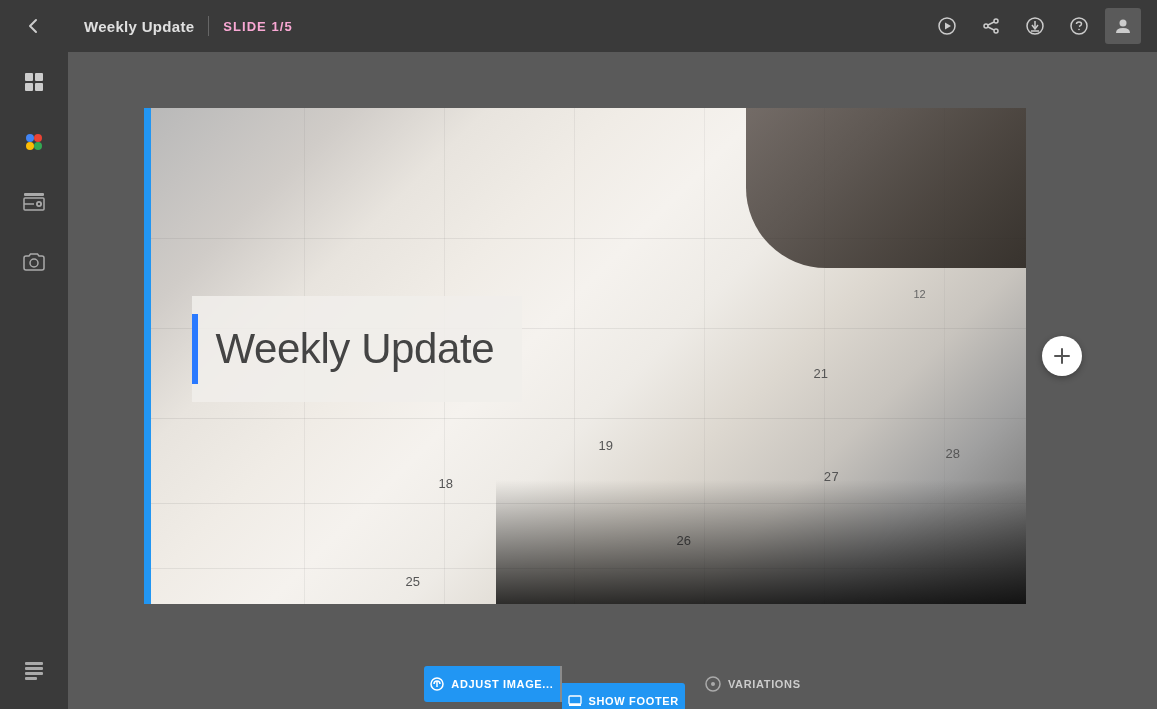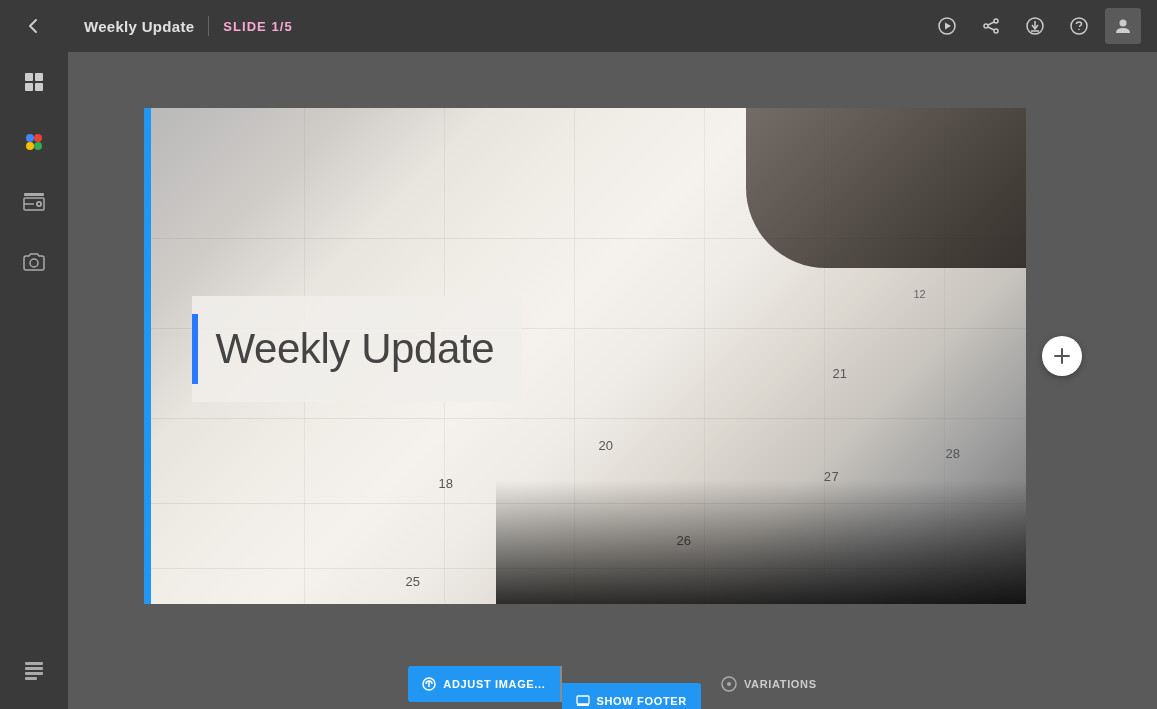--- a/index.html
+++ b/index.html
@@ -281,21 +281,21 @@
       flex-shrink: 0;
     }
 
     .toolbar-group {
       display: flex;
       align-items: center;
     }
 
     .toolbar-btn {
       height: 36px;
-      padding: 0 14px;
+      padding: 0 6px;
       background: #2196f3;
       border: none;
       cursor: pointer;
       display: flex;
       align-items: center;
       gap: 7px;
       color: #fff;
       font-size: 11px;
       font-weight: 700;
       letter-spacing: 0.06em;
@@ -472,22 +472,22 @@
           <div class="cal-vline" style="left:160px; opacity:0.45;"></div>
           <div class="cal-vline" style="left:300px; opacity:0.45;"></div>
           <div class="cal-vline" style="left:430px; opacity:0.45;"></div>
           <div class="cal-vline" style="left:560px; opacity:0.4;"></div>
           <div class="cal-vline" style="left:680px; opacity:0.4;"></div>
           <div class="cal-vline" style="left:800px; opacity:0.35;"></div>
 
         </div>
 
         <span class="cal-num" style="left:295px;top:368px;">18</span>
-        <span class="cal-num" style="left:455px;top:330px;">20</span>
-        <span class="cal-num" style="left:689px;top:258px;">21</span>
+        <span class="cal-num" style="left:455px;top:330px;">19</span>
+        <span class="cal-num" style="left:670px;top:258px;">21</span>
         <span class="cal-num" style="left:262px;top:446px;margin-top:20px;">25</span>
         <span class="cal-num" style="left:533px;top:425px;">26</span>
         <span class="cal-num" style="left:680px;top:362px;font-family:Liberation Mono, monospace;">27</span>
         <span class="cal-num" style="left:802px;top:322px;margin-top:16px;">28</span>
 
         <span class="cal-num" style="left:770px;top:180px;font-size:11px;color:#666;">12</span>
 
         <div class="slide-dark-tr"></div>
 
         <div class="slide-dark-br"></div>

